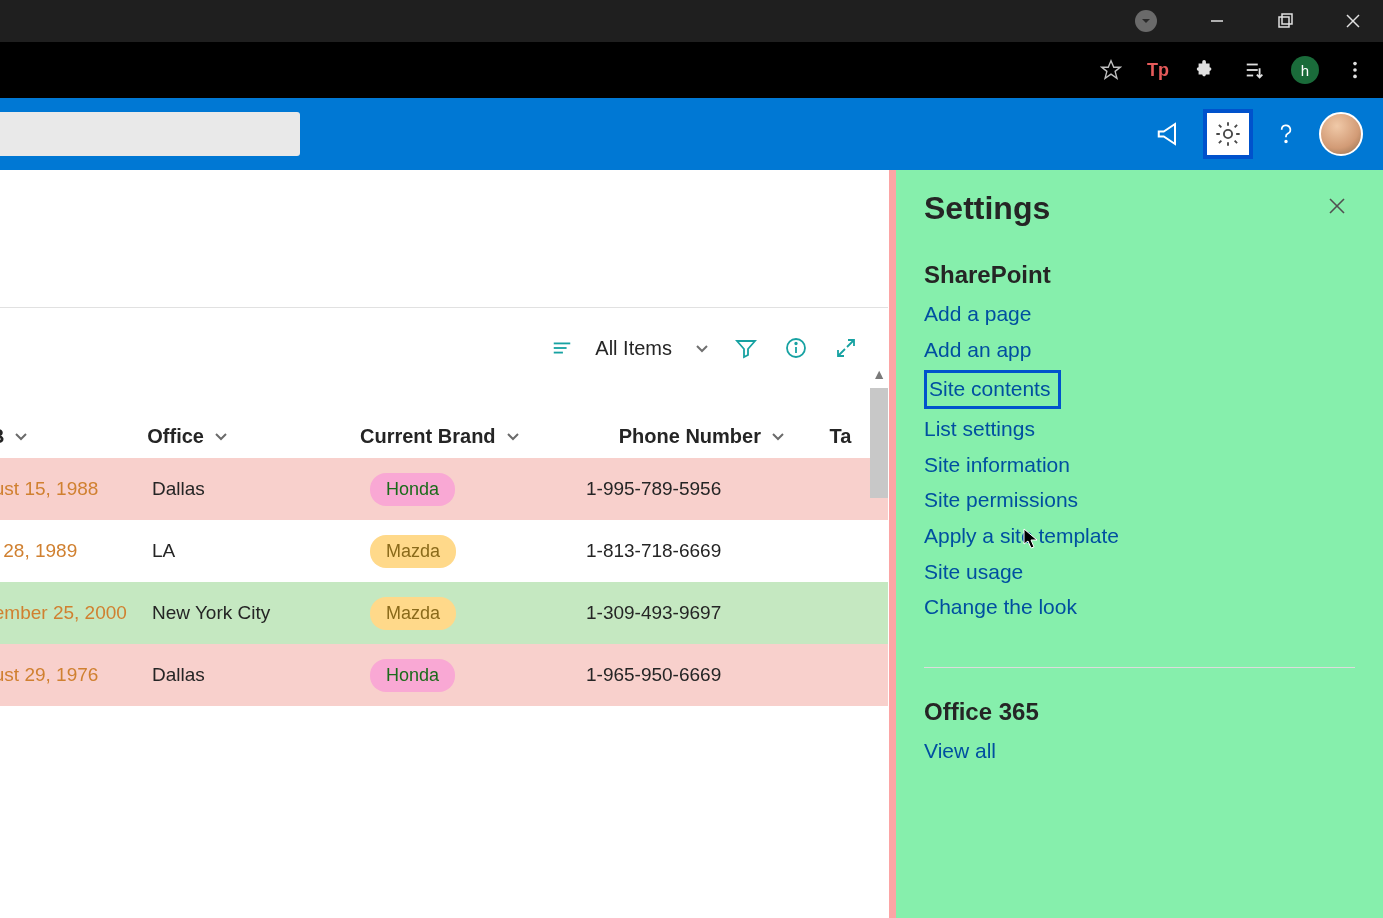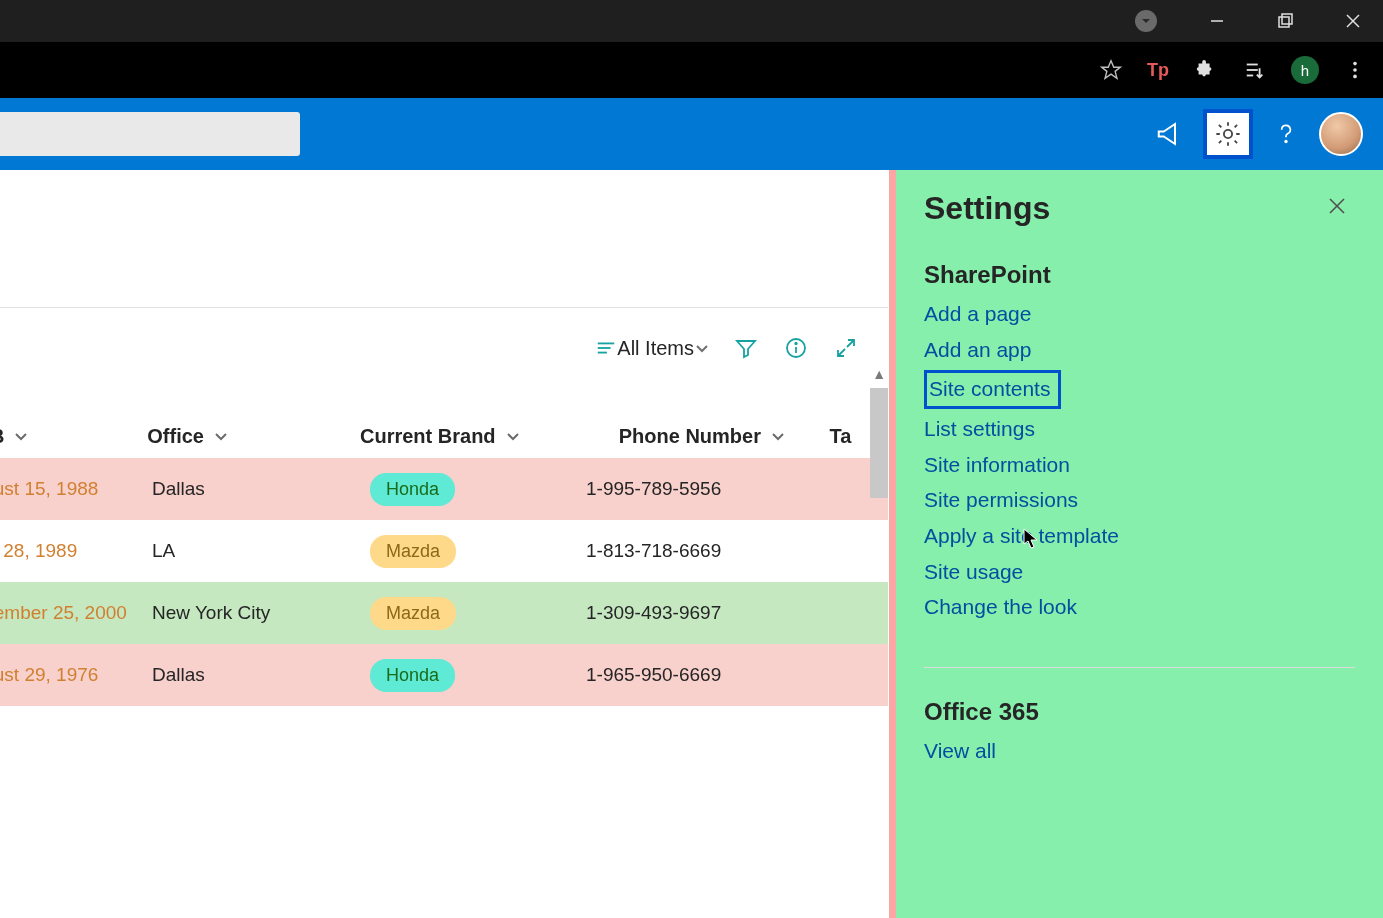--- a/index.html
+++ b/index.html
@@ -27,21 +27,21 @@
 .gear-highlight { border: 4px solid #0052cc; background: #fff; }
 .gear-highlight svg { stroke: #484848; }
 .avatar-user { width: 44px; height: 44px; border-radius: 50%; background: radial-gradient(circle at 40% 30%, #f0c9a8 0%, #d29b76 60%, #8a6a4a 100%); border: 2px solid #fff; }
 
 
 .content-wrap { position: relative; height: calc(918px - 42px - 56px - 72px); }
 .whitespace-top { height: 138px; border-bottom: 1px solid #e1e1e1; }
 
 
 .list-toolbar { height: 80px; display: flex; align-items: center; justify-content: flex-end; padding-right: 28px; gap: 22px; }
-.all-items { display: flex; align-items: center; gap: 0; color: #252525; font-size: 20px; }
+.all-items { display: flex; align-items: center; gap: 22px; color: #252525; font-size: 20px; }
 .tb-icon { width: 28px; height: 28px; display: flex; align-items: center; justify-content: center; }
 .tb-icon svg { stroke: #17a2a2; fill: none; stroke-width: 1.8; }
 
 
 .tbl { position: relative; }
 .tbl-head { display: flex; height: 70px; align-items: center; padding-top: 26px; }
 .col-dob   { width: 192px; }
 .col-office{ width: 218px; }
 .col-brand { width: 216px; }
 .col-phone { width: 216px; margin-left: 48px; }
@@ -50,21 +50,21 @@
 .th svg { stroke: #6b6b6b; stroke-width: 2; fill: none; }
 
 .tr { display: flex; height: 62px; align-items: center; font-size: 19px; }
 .tr.pink  { background: #f8d0cc; }
 .tr.green { background: #c5e8c1; }
 .td-dob { width: 192px; color: #d08030; }
 .td-office { width: 218px; color: #252525; }
 .td-brand { width: 216px; }
 .td-phone { width: 216px; color: #252525; }
 .pill { display: inline-block; padding: 6px 16px; border-radius: 16px; font-size: 18px; }
-.pill.honda { background: #5eead4; color: #1a6b1a; }
+.pill.honda { background: #f9a8d4; color: #1a6b1a; }
 .pill.mazda { background: #ffd98a; color: #8a6a1a; }
 
 
 .scroll-ind { position: absolute; right: 0; top: 0; width: 18px; height: 110px; background: #c8c8c8; }
 .scroll-arrow { position: absolute; right: 2px; top: -22px; color: #7a7a7a; font-size: 14px; }
 
 
 .settings-panel { position: absolute; top: 170px; right: 0; width: 494px; height: calc(918px - 170px); background: #86efac; border-left: 7px solid #fca5a5; padding: 20px 28px 20px 28px; }
 .settings-panel .panel-head { display: flex; justify-content: space-between; align-items: flex-start; margin-bottom: 34px; }
 .settings-panel h1 { font-size: 32px; font-weight: 600; color: #252525; }

